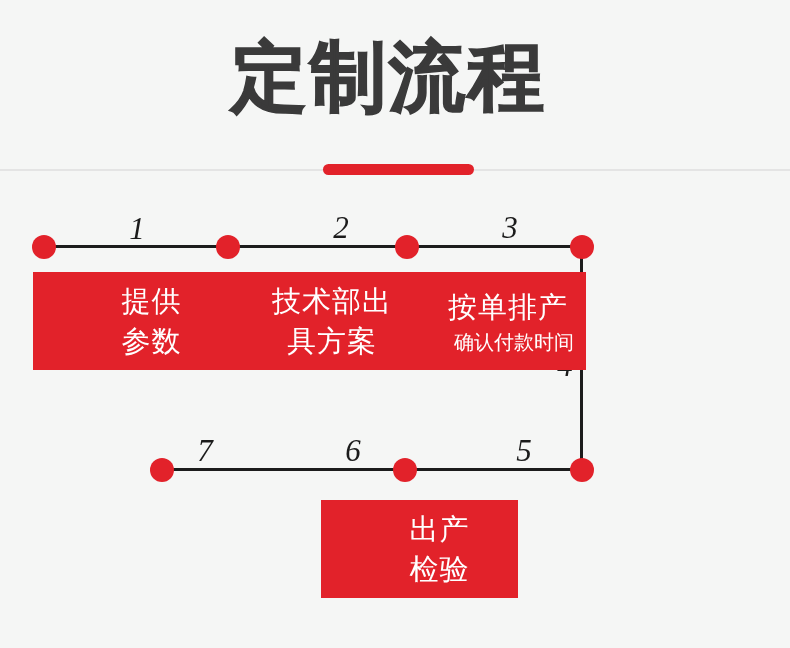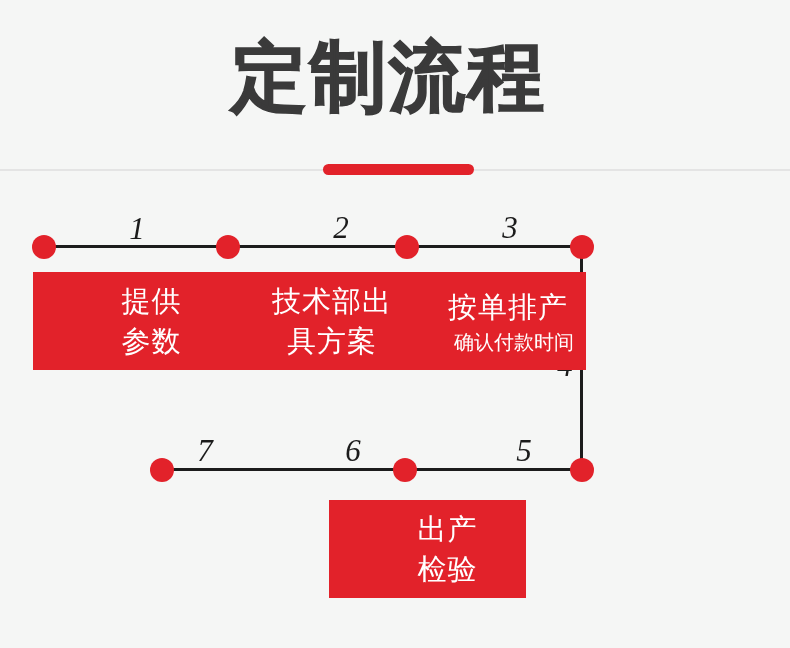--- a/index.html
+++ b/index.html
@@ -122,19 +122,19 @@
 具方案</div>
   </div>
 
   <div class="box" style="left:390px;top:272px;width:156px">
     <div class="box-label">按单排产</div>
     <div class="box-sublabel">确认付款时间</div>
   </div>
 
 
 
-  <div class="box" style="left:329px;top:500px;width:157px">
+  <div class="box" style="left:321px;top:500px;width:157px">
     <div class="box-label">出产
 检验</div>
   </div>
 
 
 </div>
 
 </body></html>

